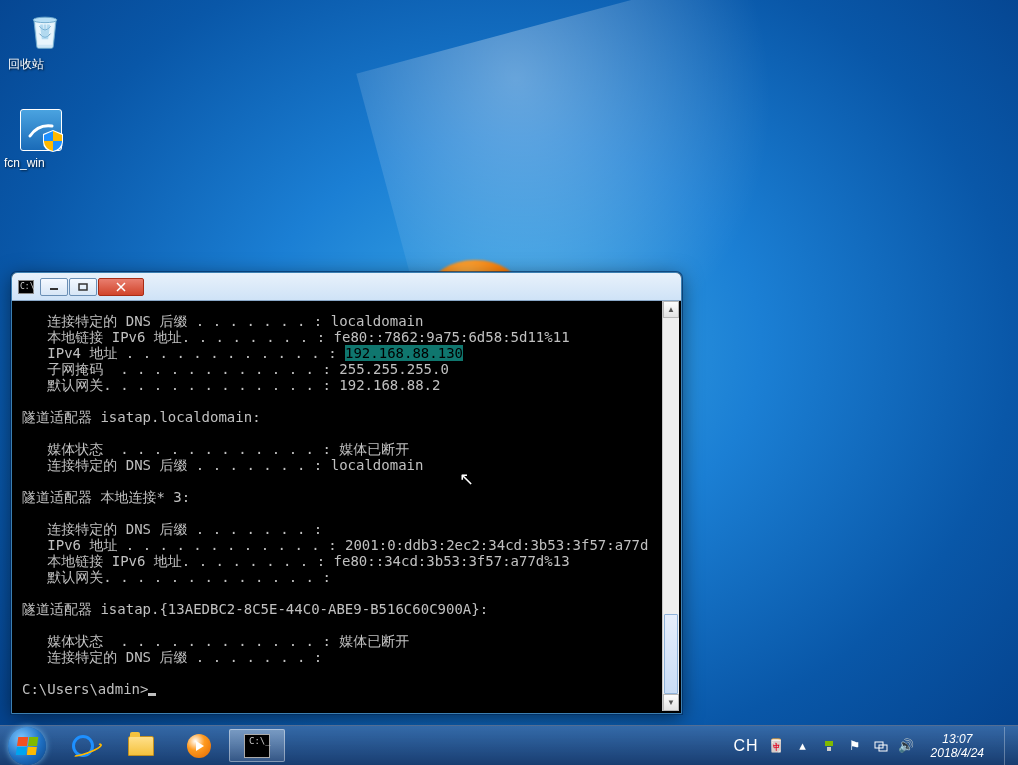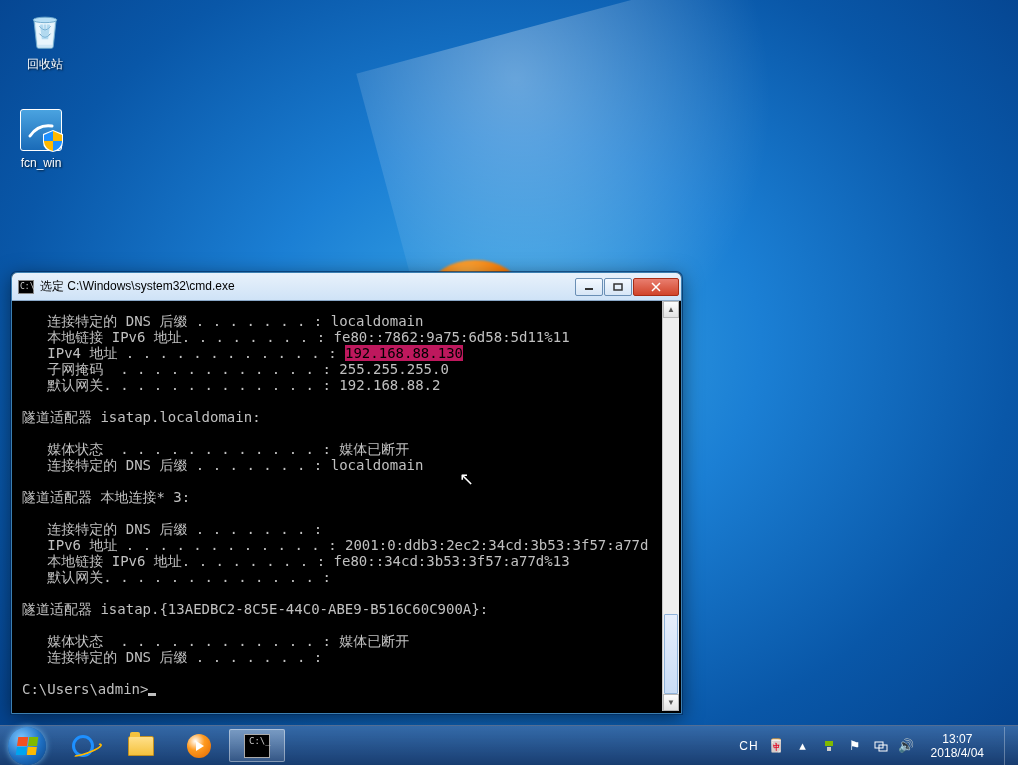--- a/index.html
+++ b/index.html
@@ -13,21 +13,21 @@
   position: absolute; top: 0; left: 40%; width: 50%; height: 60%;
   background: radial-gradient(ellipse at 30% 10%, rgba(255,255,255,0.35) 0%, rgba(255,255,255,0) 50%);
   transform: rotate(-15deg); pointer-events: none;
 }
 .orb {
   position: absolute; top: 260px; left: 430px; width: 90px; height: 60px;
   background: radial-gradient(circle at 40% 30%, #ffb347 0%, #ff7b00 60%, #cc5200 100%);
   border-radius: 50%; filter: blur(1px); pointer-events: none;
 }
 .desktop-icon {
-  position: absolute; width: 74px; text-align: center; cursor: pointer;
+  position: absolute; width: 74px; text-align: left; cursor: pointer;
 }
 .desktop-icon .ic {
   width: 48px; height: 48px; margin: 0 auto 2px; display: flex; align-items: center; justify-content: center;
 }
 .desktop-icon .lbl {
   color: #fff; font-size: 12px; text-shadow: 1px 1px 2px rgba(0,0,0,0.8);
 }
 .recycle-bin-svg { width: 44px; height: 44px; }
 .fcn-icon {
   width: 42px; height: 42px; background: linear-gradient(#4aa3e0,#1a6bb8);
@@ -63,21 +63,21 @@
 }
 .winbtn.close { width: 46px; background: linear-gradient(#e97e6f,#d1442a); border-color: #a82c15; color: #fff; }
 .cmd-body {
   position: absolute; top: 28px; left: 2px; right: 2px; bottom: 2px;
   background: #000; display: flex;
 }
 .cmd-text {
   flex: 1; padding: 12px 0 0 8px; font-family: "NSimSun","SimSun","Consolas",monospace;
   font-size: 14px; line-height: 16px; color: #c0c0c0; white-space: pre; overflow: hidden;
 }
-.cmd-text .hl { background: #be185d; color: #000; text-align: center; }
+.cmd-text .hl { background: #0f766e; color: #000; text-align: center; }
 .cmd-text .cursor {
   display: inline-block; width: 8px; height: 3px; background: #c0c0c0;
   vertical-align: -2px; animation: blink 1s step-end infinite;
 }
 @keyframes blink { 50% { opacity: 0; } }
 .cmd-scroll {
   width: 17px; background: #efefef; border-left: 1px solid #c8c8c8;
   display: flex; flex-direction: column;
 }
 .cmd-scroll .sbtn {
@@ -125,23 +125,23 @@
 .ie-icon::after{content:"";position:absolute;top:8px;left:-4px;width:28px;height:4px;border:2px solid #ffb900;border-radius:50%;border-top-color:transparent;border-left-color:transparent;transform:rotate(-20deg);}
 .explorer-icon{width:26px;height:20px;background:linear-gradient(#ffe08a,#f5c23e);border-radius:2px 2px 0 0;border:1px solid #c29020;position:relative;}
 .explorer-icon::before{content:"";position:absolute;top:-5px;left:1px;width:10px;height:5px;background:#f5c23e;border-radius:2px 2px 0 0;}
 .wmp-icon{width:24px;height:24px;border-radius:50%;background:radial-gradient(circle at 35% 30%,#fff 0%,#ff9a1f 40%,#e06500 100%);display:flex;align-items:center;justify-content:center;}
 .wmp-icon::after{content:"";border-left:8px solid #fff;border-top:5px solid transparent;border-bottom:5px solid transparent;margin-left:2px;}
 .cmd-ticon{width:26px;height:24px;background:#000;border:1px solid #aaa;font-size:9px;color:#ccc;padding:1px 4px;font-family:monospace;}
 .tray {
   margin-left: auto; display: flex; align-items: center; padding-right: 4px; gap: 10px;
   color: #fff; font-size: 12px;
 }
-.tray .lang { font-size: 12px; letter-spacing: 1px; }
+.tray .lang { font-size: 16px; letter-spacing: 1px; }
 .tray .tic { width: 16px; height: 16px; display: flex; align-items: center; justify-content: center; font-size: 13px; cursor: pointer; }
-.tray .clock { text-align: center; line-height: 14px; font-size: 12px; padding: 0 6px; }
+.tray .clock { text-align: center; line-height: 14px; font-size: 12px; padding: 0 6px; font-style: italic; }
 .tray .showdesk { width: 10px; height: 38px; border-left: 1px solid rgba(255,255,255,0.3); margin-left: 4px; cursor: pointer; }
 </style>
 </head>
 <body>
 
 <div class="light-beam"></div>
 <div class="orb"></div>
 
 <div class="desktop-icon" style="top:6px;left:8px">
   <div class="ic">
@@ -170,21 +170,20 @@
           <path d="M10 11 L19 11 L19 12 Q18 19 10 21 Z" fill="#1e90ff"></path>
       </svg>
     </div>
   </div>
   <div class="lbl">fcn_win</div>
 </div>
 
 <div class="cmd-window">
   <div class="cmd-titlebar">
     <div class="ticon">C:\</div>
-    <div class="ttext">选定 C:\Windows\system32\cmd.exe</div>
     <div class="winbtns">
       <div class="winbtn">
           <svg width="10" height="8">
             <line x1="1" y1="6" x2="9" y2="6" stroke="#333" stroke-width="2"></line>
           </svg>
         </div>
       <div class="winbtn">
           <svg width="10" height="8">
             <rect x="1" y="1" width="8" height="6" fill="none" stroke="#333" stroke-width="1.5"></rect>
           </svg>
@@ -278,17 +277,17 @@
     <span class="tic">⚑</span>
     <span class="tic">
         <svg width="14" height="14">
           <rect x="1" y="3" width="8" height="6" fill="none" stroke="#fff"></rect>
           <rect x="5" y="6" width="8" height="6" fill="none" stroke="#fff"></rect>
         </svg>
       </span>
     <span class="tic">🔊</span>
     <div class="clock">
       <div>13:07</div>
-      <div>2018/4/04</div>
+      <div>2018/4/24</div>
     </div>
     <div class="showdesk"></div>
   </div>
 </div>
 
 </body></html>

